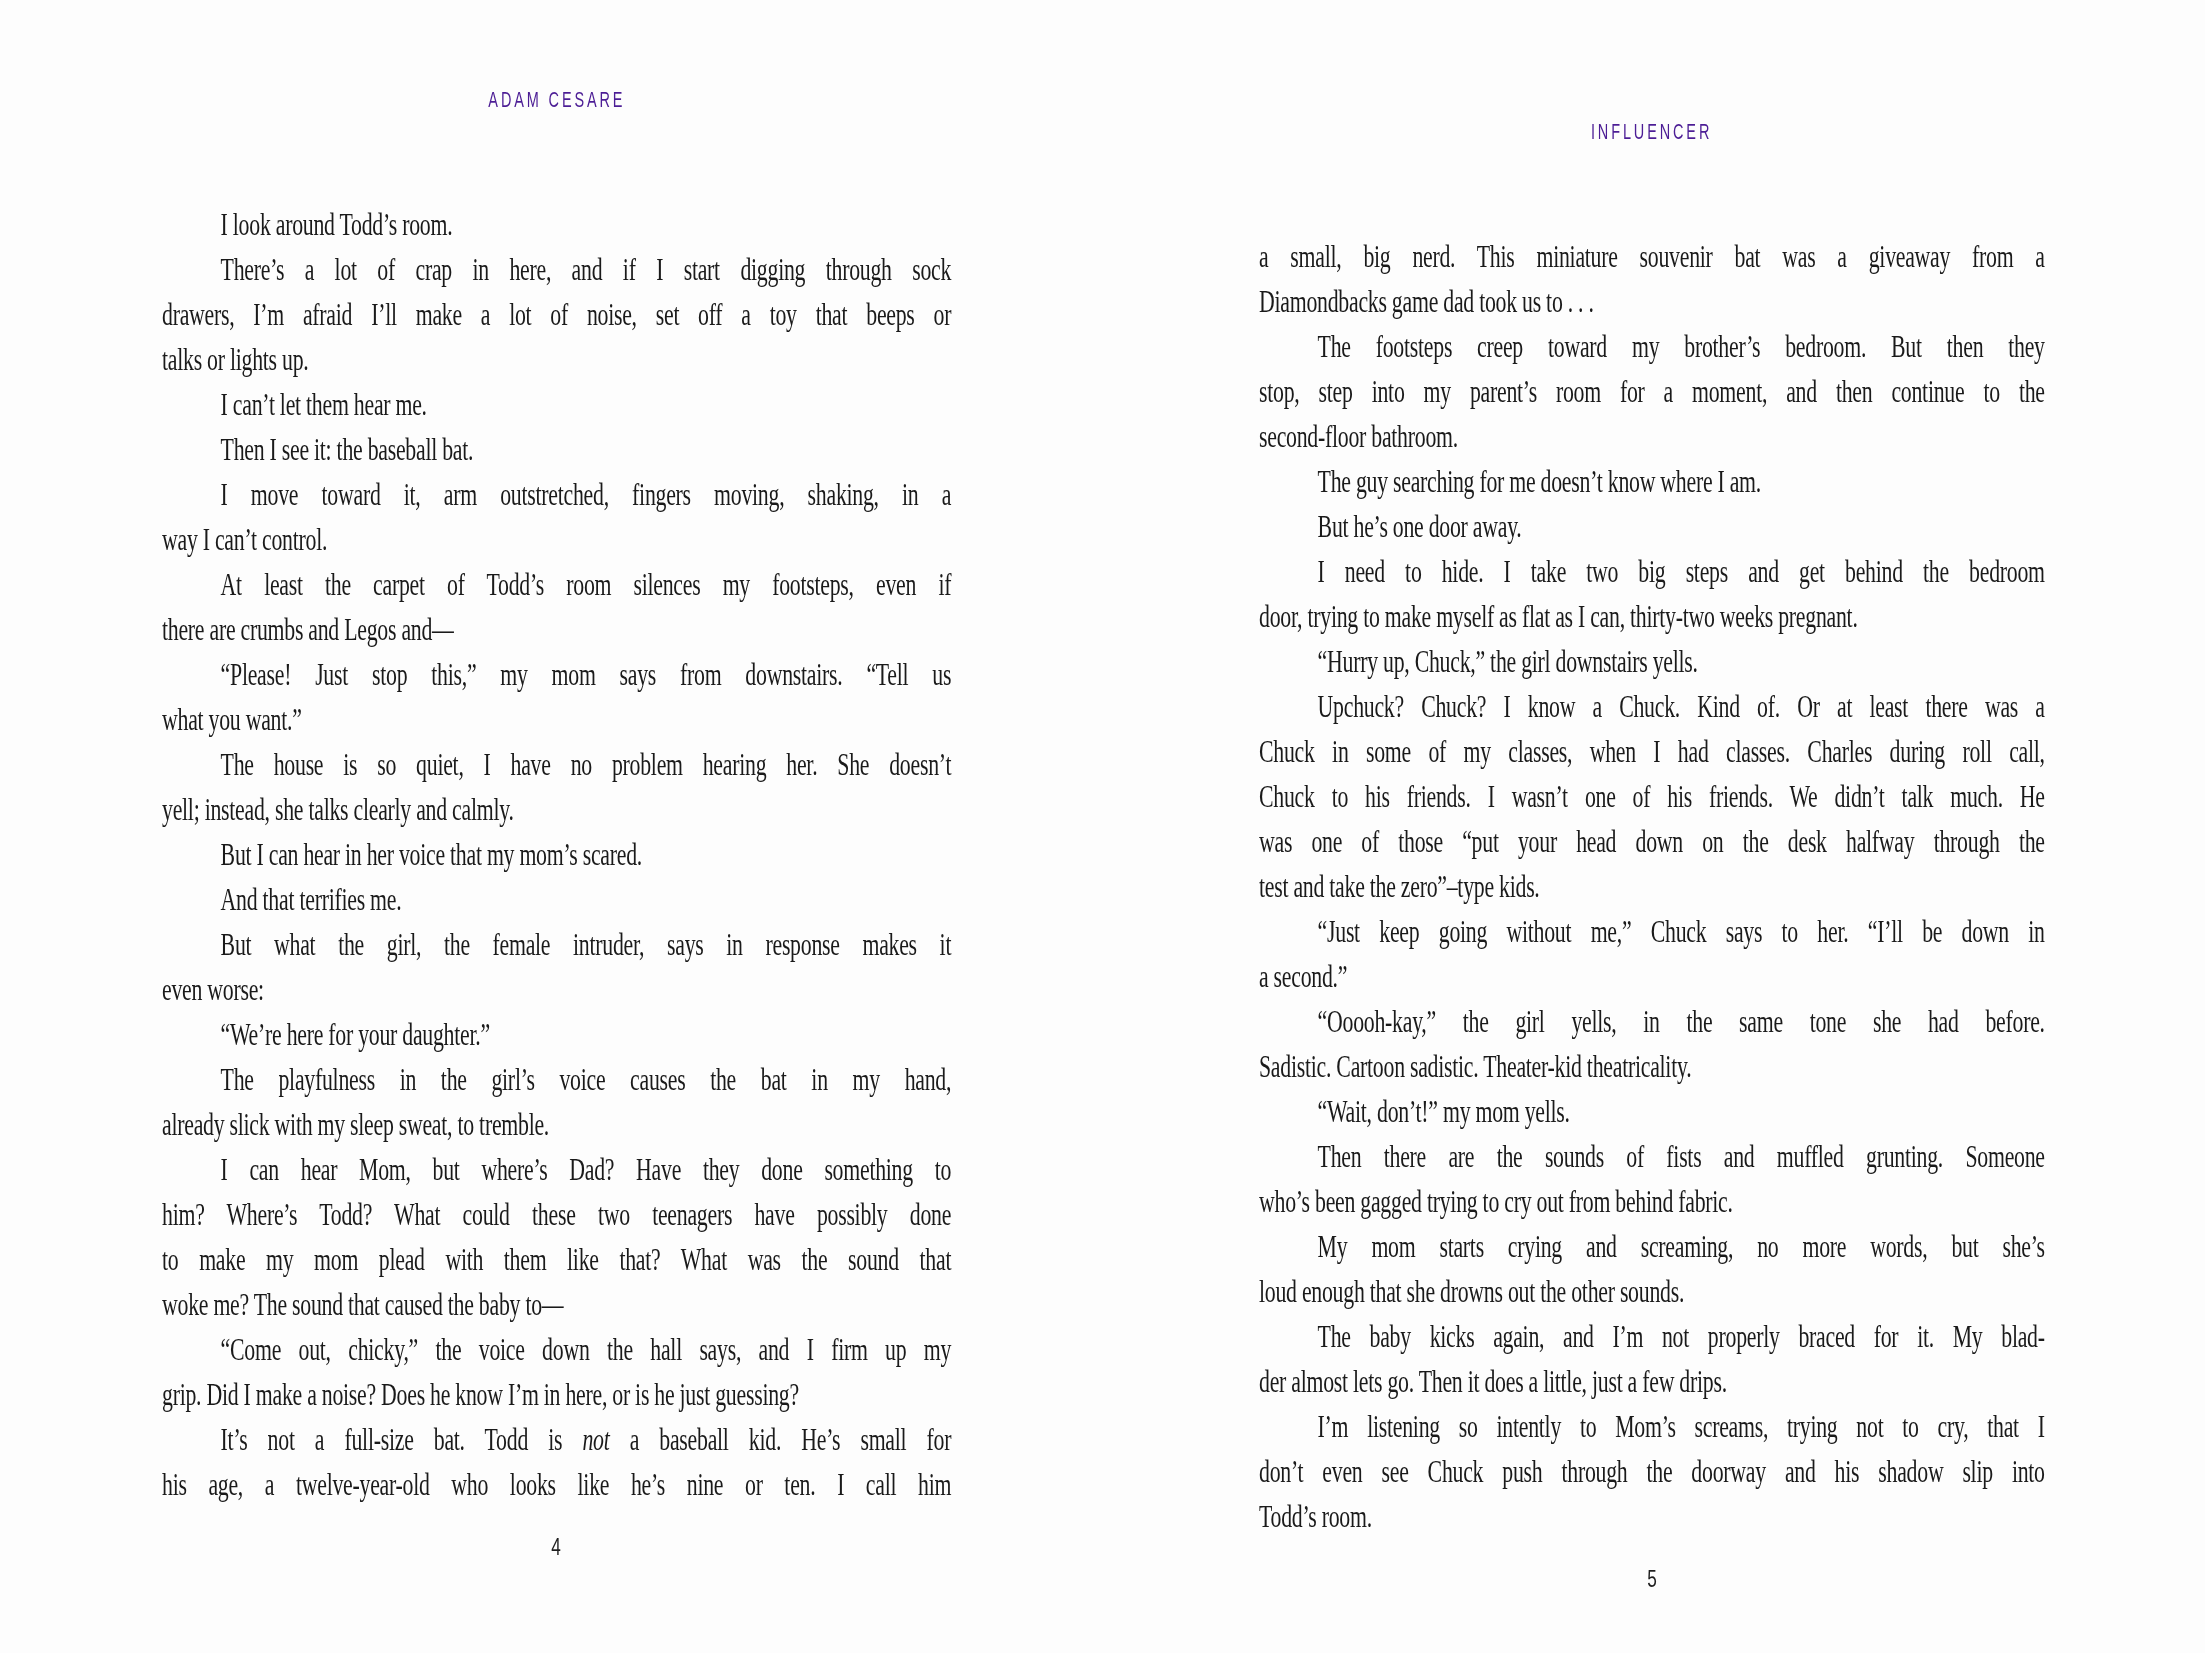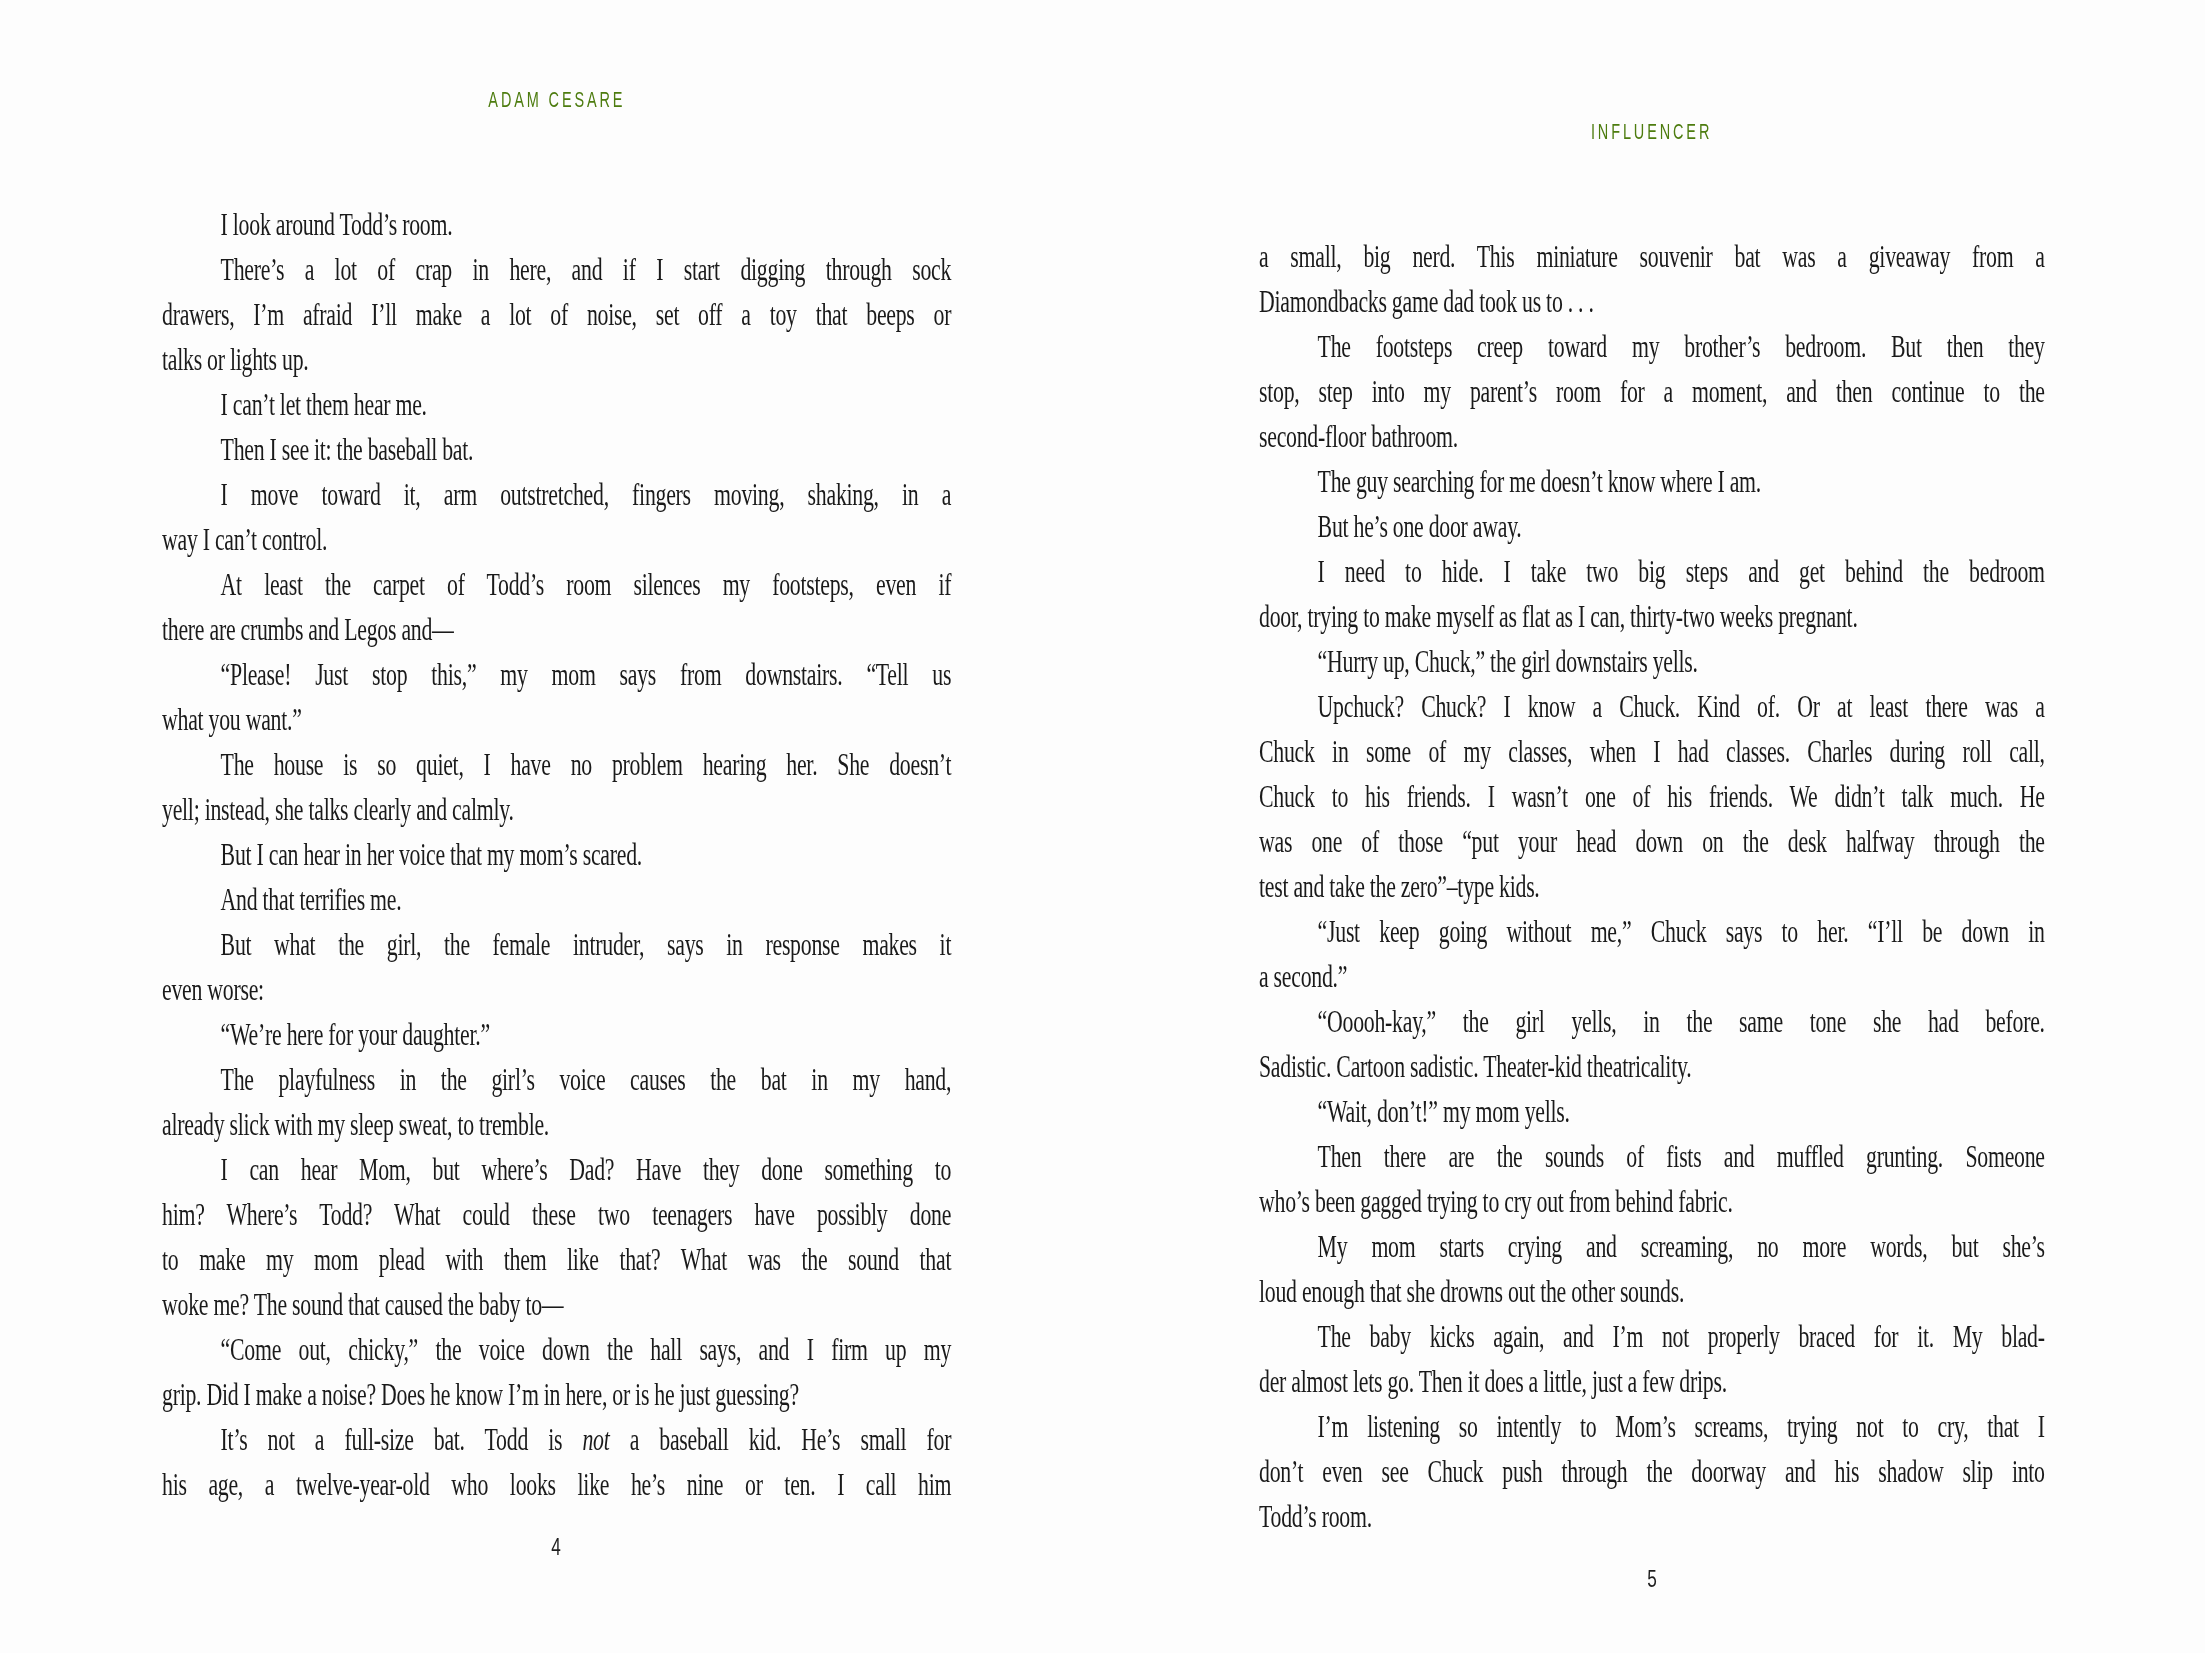--- a/index.html
+++ b/index.html
@@ -29,21 +29,21 @@
   .page-right { left: 1103px; margin-top: 32px; }
 
   .running-head {
     position: absolute;
     top: 87px;
     text-align: center;
     font-family: "Liberation Sans", sans-serif;
     font-size: 20.7px;
     font-weight: 500;
     letter-spacing: 4.1px;
-    color: #4d7c0f;
+    color: #4c1d95;
   }
   .running-head .rh {
     display: inline-block;
     transform: scaleX(0.70) scaleY(1.08);
   }
   .page-left  .running-head { left: 162px; width: 789px; }
   .page-right .running-head { left: 156px; width: 786px; }
 
   .textblock {
     position: absolute;

